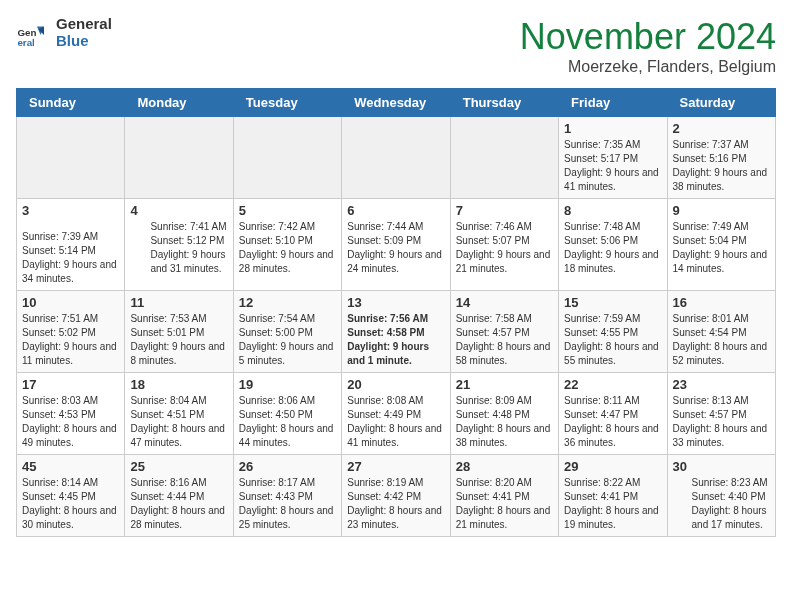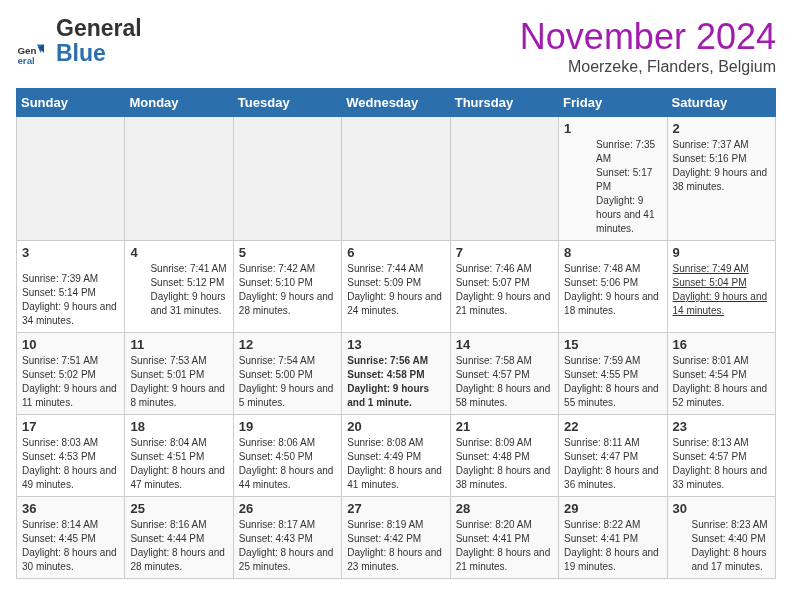--- a/index.html
+++ b/index.html
@@ -15,53 +15,53 @@
       justify-content: space-between;
       align-items: flex-start;
       margin-bottom: 12px;
     }
     .logo {
       display: flex;
       align-items: flex-end;
       gap: 12px;
     }
     .logo-text {
-      font-size: 23px;
+      font-size: 15px;
       font-weight: bold;
       line-height: 1.1;
     }
     .logo-general { color: #333; }
     .logo-blue { color: #2c6fad; }
     .logo-icon {
       width: 28px;
       height: 28px;
     }
     .title-area {
       text-align: right;
     }
     .month-title {
       font-size: 36px;
       font-weight: normal;
-      color: #a21caf;
+      color: #15803d;
     }
     .location-title {
       font-size: 16px;
       color: #444;
     }
     table {
       width: 100%;
       border-collapse: collapse;
       table-layout: fixed;
     }
     thead tr th {
       background: #2c6fad;
       color: #fff;
       font-size: 13px;
       font-weight: bold;
-      padding: 6px 4px;
+      padding: 6px 12px;
       text-align: left;
       border: 1px solid #2c6fad;
     }
     tbody tr td {
       border: 1px solid #ccc;
       vertical-align: top;
       padding: 4px 5px;
       font-size: 10.5px;
       color: #333;
       height: 80px;
@@ -125,21 +125,21 @@
   </thead>
   <tbody id="calendar-body">
   <tr>
         <td class="empty-cell"></td>
         <td class="empty-cell"></td>
         <td class="empty-cell"></td>
         <td class="empty-cell"></td>
         <td class="empty-cell"></td>
         <td>
           <span class="day-number">1</span>
-          <div class="day-info" style="white-space: pre-line; margin-left: 32px;">Sunrise: 7:35 AM
+          <div class="day-info" style="white-space: pre-line;">Sunrise: 7:35 AM
 Sunset: 5:17 PM
 Daylight: 9 hours and 41 minutes.</div>
         </td>
         <td>
           <span class="day-number">2</span>
           <div class="day-info" style="white-space: pre-line;">Sunrise: 7:37 AM
 Sunset: 5:16 PM
 Daylight: 9 hours and 38 minutes.</div>
         </td>
       </tr>
@@ -175,21 +175,21 @@
 Daylight: 9 hours and 21 minutes.</div>
         </td>
         <td>
           <span class="day-number">8</span>
           <div class="day-info" style="white-space: pre-line;">Sunrise: 7:48 AM
 Sunset: 5:06 PM
 Daylight: 9 hours and 18 minutes.</div>
         </td>
         <td>
           <span class="day-number">9</span>
-          <div class="day-info" style="white-space: pre-line; text-decoration: underline;">Sunrise: 7:49 AM
+          <div class="day-info" style="white-space: pre-line;">Sunrise: 7:49 AM
 Sunset: 5:04 PM
 Daylight: 9 hours and 14 minutes.</div>
         </td>
       </tr>
       <tr>
         <td>
           <span class="day-number">10</span>
           <div class="day-info" style="white-space: pre-line;">Sunrise: 7:51 AM
 Sunset: 5:02 PM
 Daylight: 9 hours and 11 minutes.</div>
@@ -270,21 +270,21 @@
         </td>
         <td>
           <span class="day-number">23</span>
           <div class="day-info" style="white-space: pre-line;">Sunrise: 8:13 AM
 Sunset: 4:57 PM
 Daylight: 8 hours and 33 minutes.</div>
         </td>
       </tr>
       <tr>
         <td>
-          <span class="day-number">36</span>
+          <span class="day-number">45</span>
           <div class="day-info" style="white-space: pre-line;">Sunrise: 8:14 AM
 Sunset: 4:45 PM
 Daylight: 8 hours and 30 minutes.</div>
         </td>
         <td>
           <span class="day-number">25</span>
           <div class="day-info" style="white-space: pre-line;">Sunrise: 8:16 AM
 Sunset: 4:44 PM
 Daylight: 8 hours and 28 minutes.</div>
         </td>

